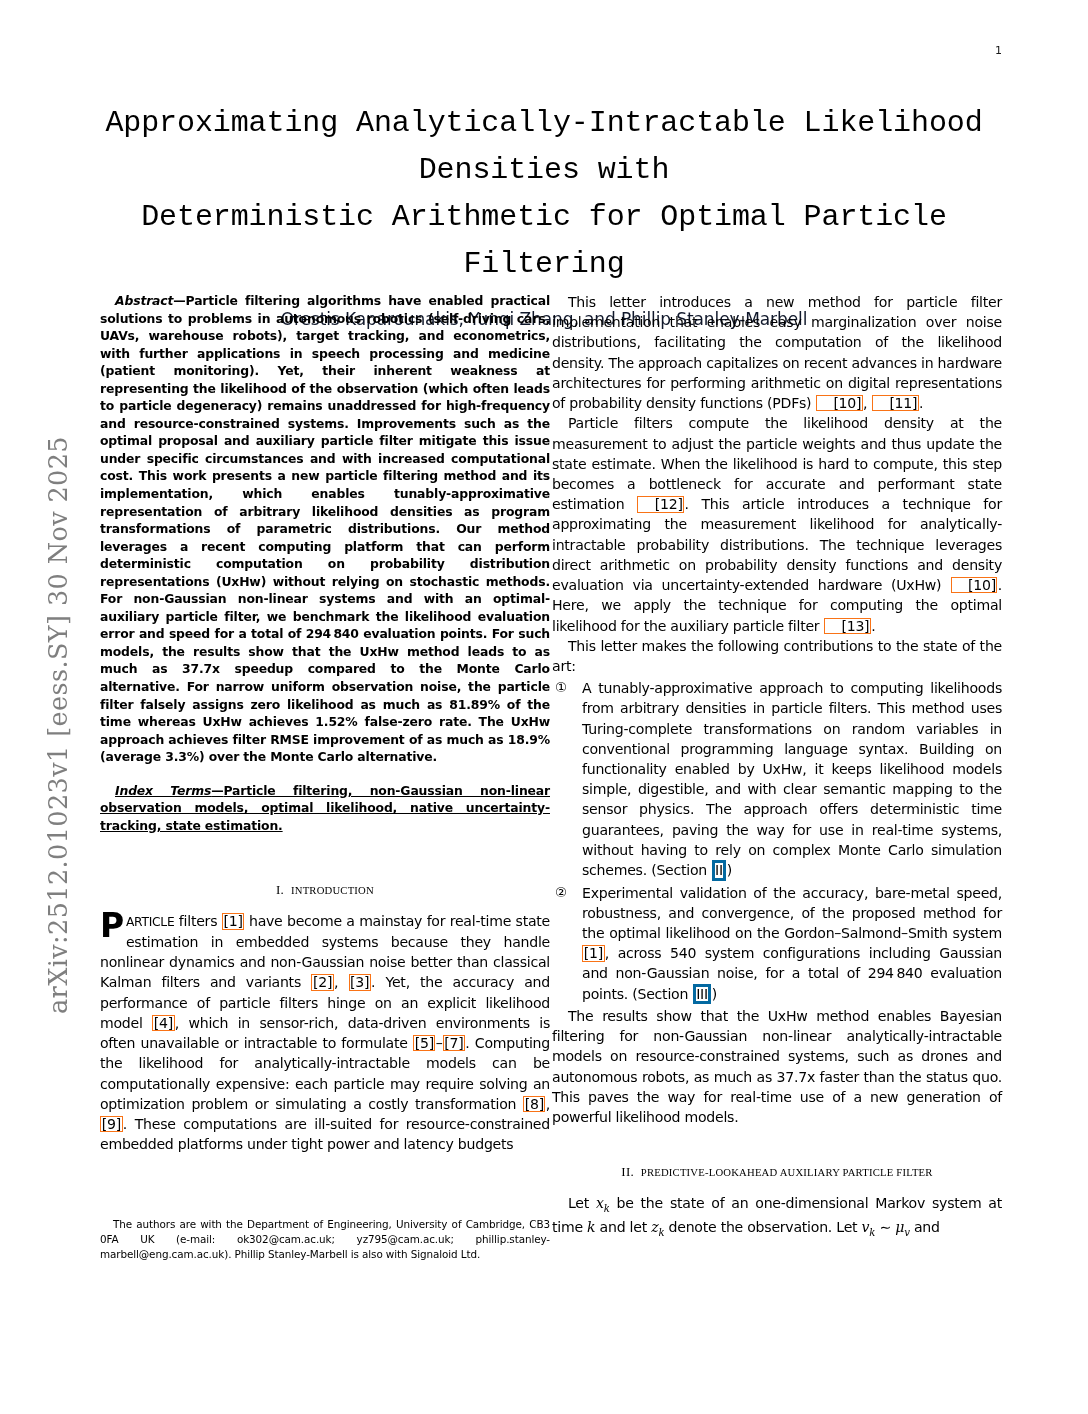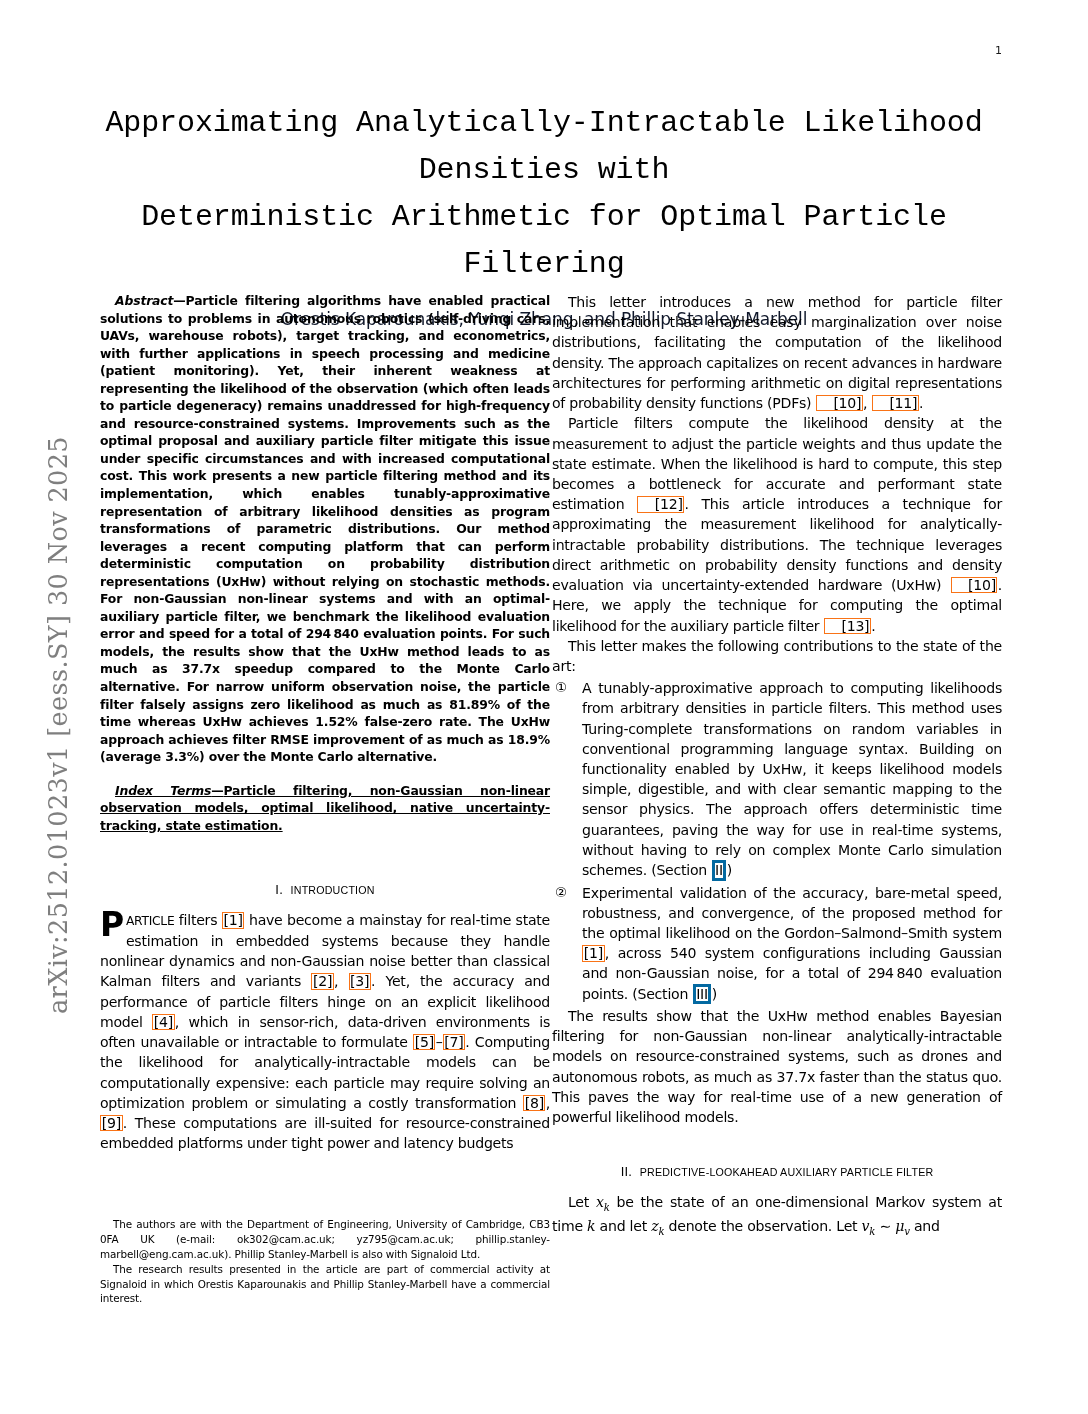--- a/index.html
+++ b/index.html
@@ -100,21 +100,21 @@
     line-height: 1.415;
     letter-spacing: -0.15px;
   }
   .abstract-p { text-indent: 15px; }
   .indexterms-p { text-indent: 15px; margin-top: 16px; text-decoration: underline; }
   .lead-it { font-style: italic; font-weight: bold; }
 
   
   .section-head {
     text-align: center;
-    font-family: Liberation Sans, sans-serif;
+    font-family: Liberation Serif, serif;
     font-size: 13px;
     font-weight: 400;
     letter-spacing: 0.2px;
     margin: 0;
   }
   .sc { font-size: 0.82em; }
   .head-intro { margin-top: 48px; margin-bottom: 13px; }
   .head-sec2  { margin-top: 37px; margin-bottom: 13px; }
 
   
@@ -227,21 +227,20 @@
       <p class="abstract-p"><span class="lead-it">Abstract</span><span>—</span><span>Particle filtering algorithms have enabled practical solutions to problems in autonomous robotics (self-driving cars, UAVs, warehouse robots), target tracking, and econometrics, with further applications in speech processing and medicine (patient monitoring). Yet, their inherent weakness at representing the likelihood of the observation (which often leads to particle degeneracy) remains unaddressed for high-frequency and resource-constrained systems. Improvements such as the optimal proposal and auxiliary particle filter mitigate this issue under specific circumstances and with increased computational cost. This work presents a new particle filtering method and its implementation, which enables tunably-approximative representation of arbitrary likelihood densities as program transformations of parametric distributions. Our method leverages a recent computing platform that can perform deterministic computation on probability distribution representations (UxHw) without relying on stochastic methods. For non-Gaussian non-linear systems and with an optimal-auxiliary particle filter, we benchmark the likelihood evaluation error and speed for a total of 294 840 evaluation points. For such models, the results show that the UxHw method leads to as much as 37.7x speedup compared to the Monte Carlo alternative. For narrow uniform observation noise, the particle filter falsely assigns zero likelihood as much as 81.89% of the time whereas UxHw achieves 1.52% false-zero rate. The UxHw approach achieves filter RMSE improvement of as much as 18.9% (average 3.3%) over the Monte Carlo alternative.</span></p>
 
       <p class="indexterms-p"><span class="lead-it">Index Terms</span><span>—</span><span>Particle filtering, non-Gaussian non-linear observation models, optimal likelihood, native uncertainty-tracking, state estimation.</span></p>
 
       <div class="section-head head-intro"><span>I.</span>&nbsp;&nbsp;<span class="sc" style="text-transform:uppercase;">Introduction</span></div>
 
       <p class="dropcap-p"><span class="dropcap">P</span><span class="smallcaps-run">ARTICLE</span><span> filters </span><a class="cite">[1]</a><span> have become a mainstay for real-time state estimation in embedded systems because they handle nonlinear dynamics and non-Gaussian noise better than classical Kalman filters and variants </span><a class="cite">[2]</a><span>, </span><a class="cite">[3]</a><span>. Yet, the accuracy and performance of particle filters hinge on an explicit likelihood model </span><a class="cite">[4]</a><span>, which in sensor-rich, data-driven environments is often unavailable or intractable to formulate </span><a class="cite">[5]</a><span>–</span><a class="cite">[7]</a><span>. Computing the likelihood for analytically-intractable models can be computationally expensive: each particle may require solving an optimization problem or simulating a costly transformation </span><a class="cite">[8]</a><span>, </span><a class="cite">[9]</a><span>. These computations are ill-suited for resource-constrained embedded platforms under tight power and latency budgets</span></p>
 
       <div class="footnotes">
         <p class="footnote-p">The authors are with the Department of Engineering, University of Cambridge, CB3 0FA UK (e-mail: ok302@cam.ac.uk; yz795@cam.ac.uk; phillip.stanley-marbell@eng.cam.ac.uk). Phillip Stanley-Marbell is also with Signaloid Ltd.</p>
-        <p class="footnote-p">The research results presented in the article are part of commercial activity at Signaloid in which Orestis Kaparounakis and Phillip Stanley-Marbell have a commercial interest.</p>
       </div>
 
     </div>
 
     <div class="col col-right">
 
       <p class="body-p"><span>This letter introduces a new method for particle filter implementation that enables easy marginalization over noise distributions, facilitating the computation of the likelihood density. The approach capitalizes on recent advances in hardware architectures for performing arithmetic on digital representations of probability density functions (PDFs) </span><a class="cite">[10]</a><span>, </span><a class="cite">[11]</a><span>.</span></p>
 
       <p class="body-p"><span>Particle filters compute the likelihood density at the measurement to adjust the particle weights and thus update the state estimate. When the likelihood is hard to compute, this step becomes a bottleneck for accurate and performant state estimation </span><a class="cite">[12]</a><span>. This article introduces a technique for approximating the measurement likelihood for analytically-intractable probability distributions. The technique leverages direct arithmetic on probability density functions and density evaluation via uncertainty-extended hardware (UxHw) </span><a class="cite">[10]</a><span>. Here, we apply the technique for computing the optimal likelihood for the auxiliary particle filter </span><a class="cite">[13]</a><span>.</span></p>
 

